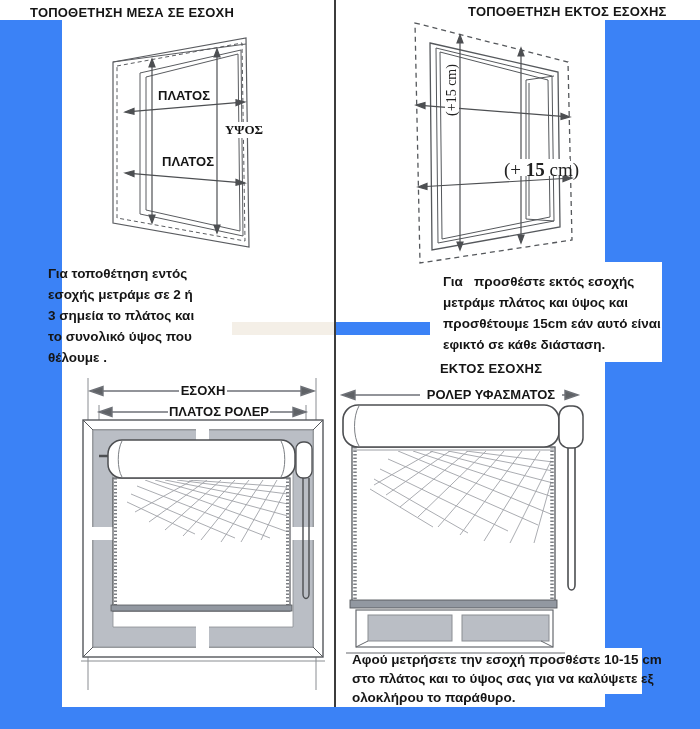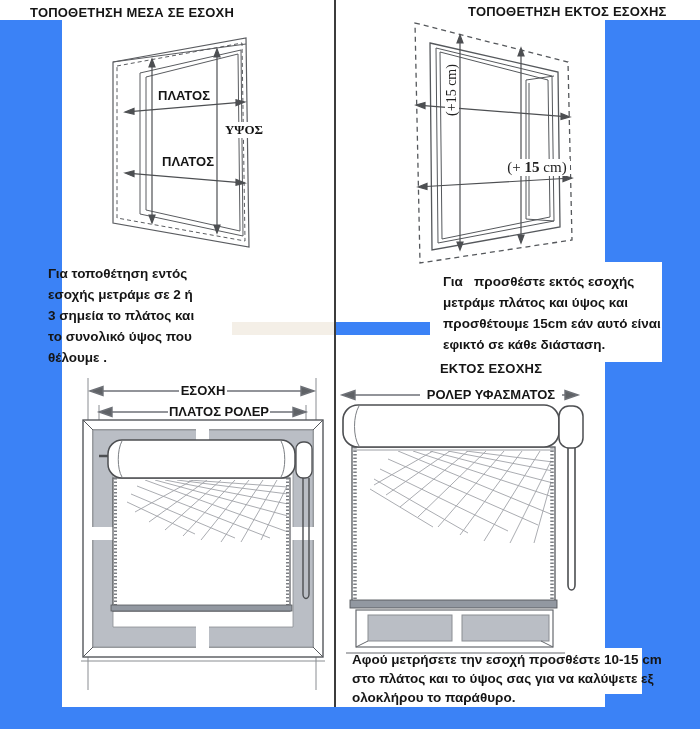--- a/index.html
+++ b/index.html
@@ -8,21 +8,21 @@
   .w { position:absolute; background:#ffffff; }
   .beige { position:absolute; background:#f4efe7; }
   .divider { position:absolute; background:#3c3c3c; }
   .t { position:absolute; font-weight:bold; color:#151515; white-space:pre; }
   .title { font-size:13px; letter-spacing:0.2px; }
   .dlabel { font-size:13px; }
   .wbg { background:#ffffff; text-align:center; }
   .note div { font-weight:bold; font-size:13.5px; line-height:21px; white-space:pre; color:#151515; }
   .note { position:absolute; }
   .note-b div { line-height:19px; }
-  .serif { font-family:"Liberation Serif","DejaVu Serif",serif; font-weight:normal; font-size:15px; color:#222; }
+  .serif { font-family:"Liberation Serif","DejaVu Serif",serif; font-weight:normal; font-size:19px; color:#222; }
   .serif b { font-weight:bold; }
   .rot { transform:rotate(-90deg); transform-origin:center; line-height:14px; height:14px; text-align:center; }
   svg { position:absolute; overflow:visible; }
 </style>
 </head>
 <body>
 
 <div class="page">
 
   <div class="w" style="left:0;top:0;width:700px;height:20px;"></div>

